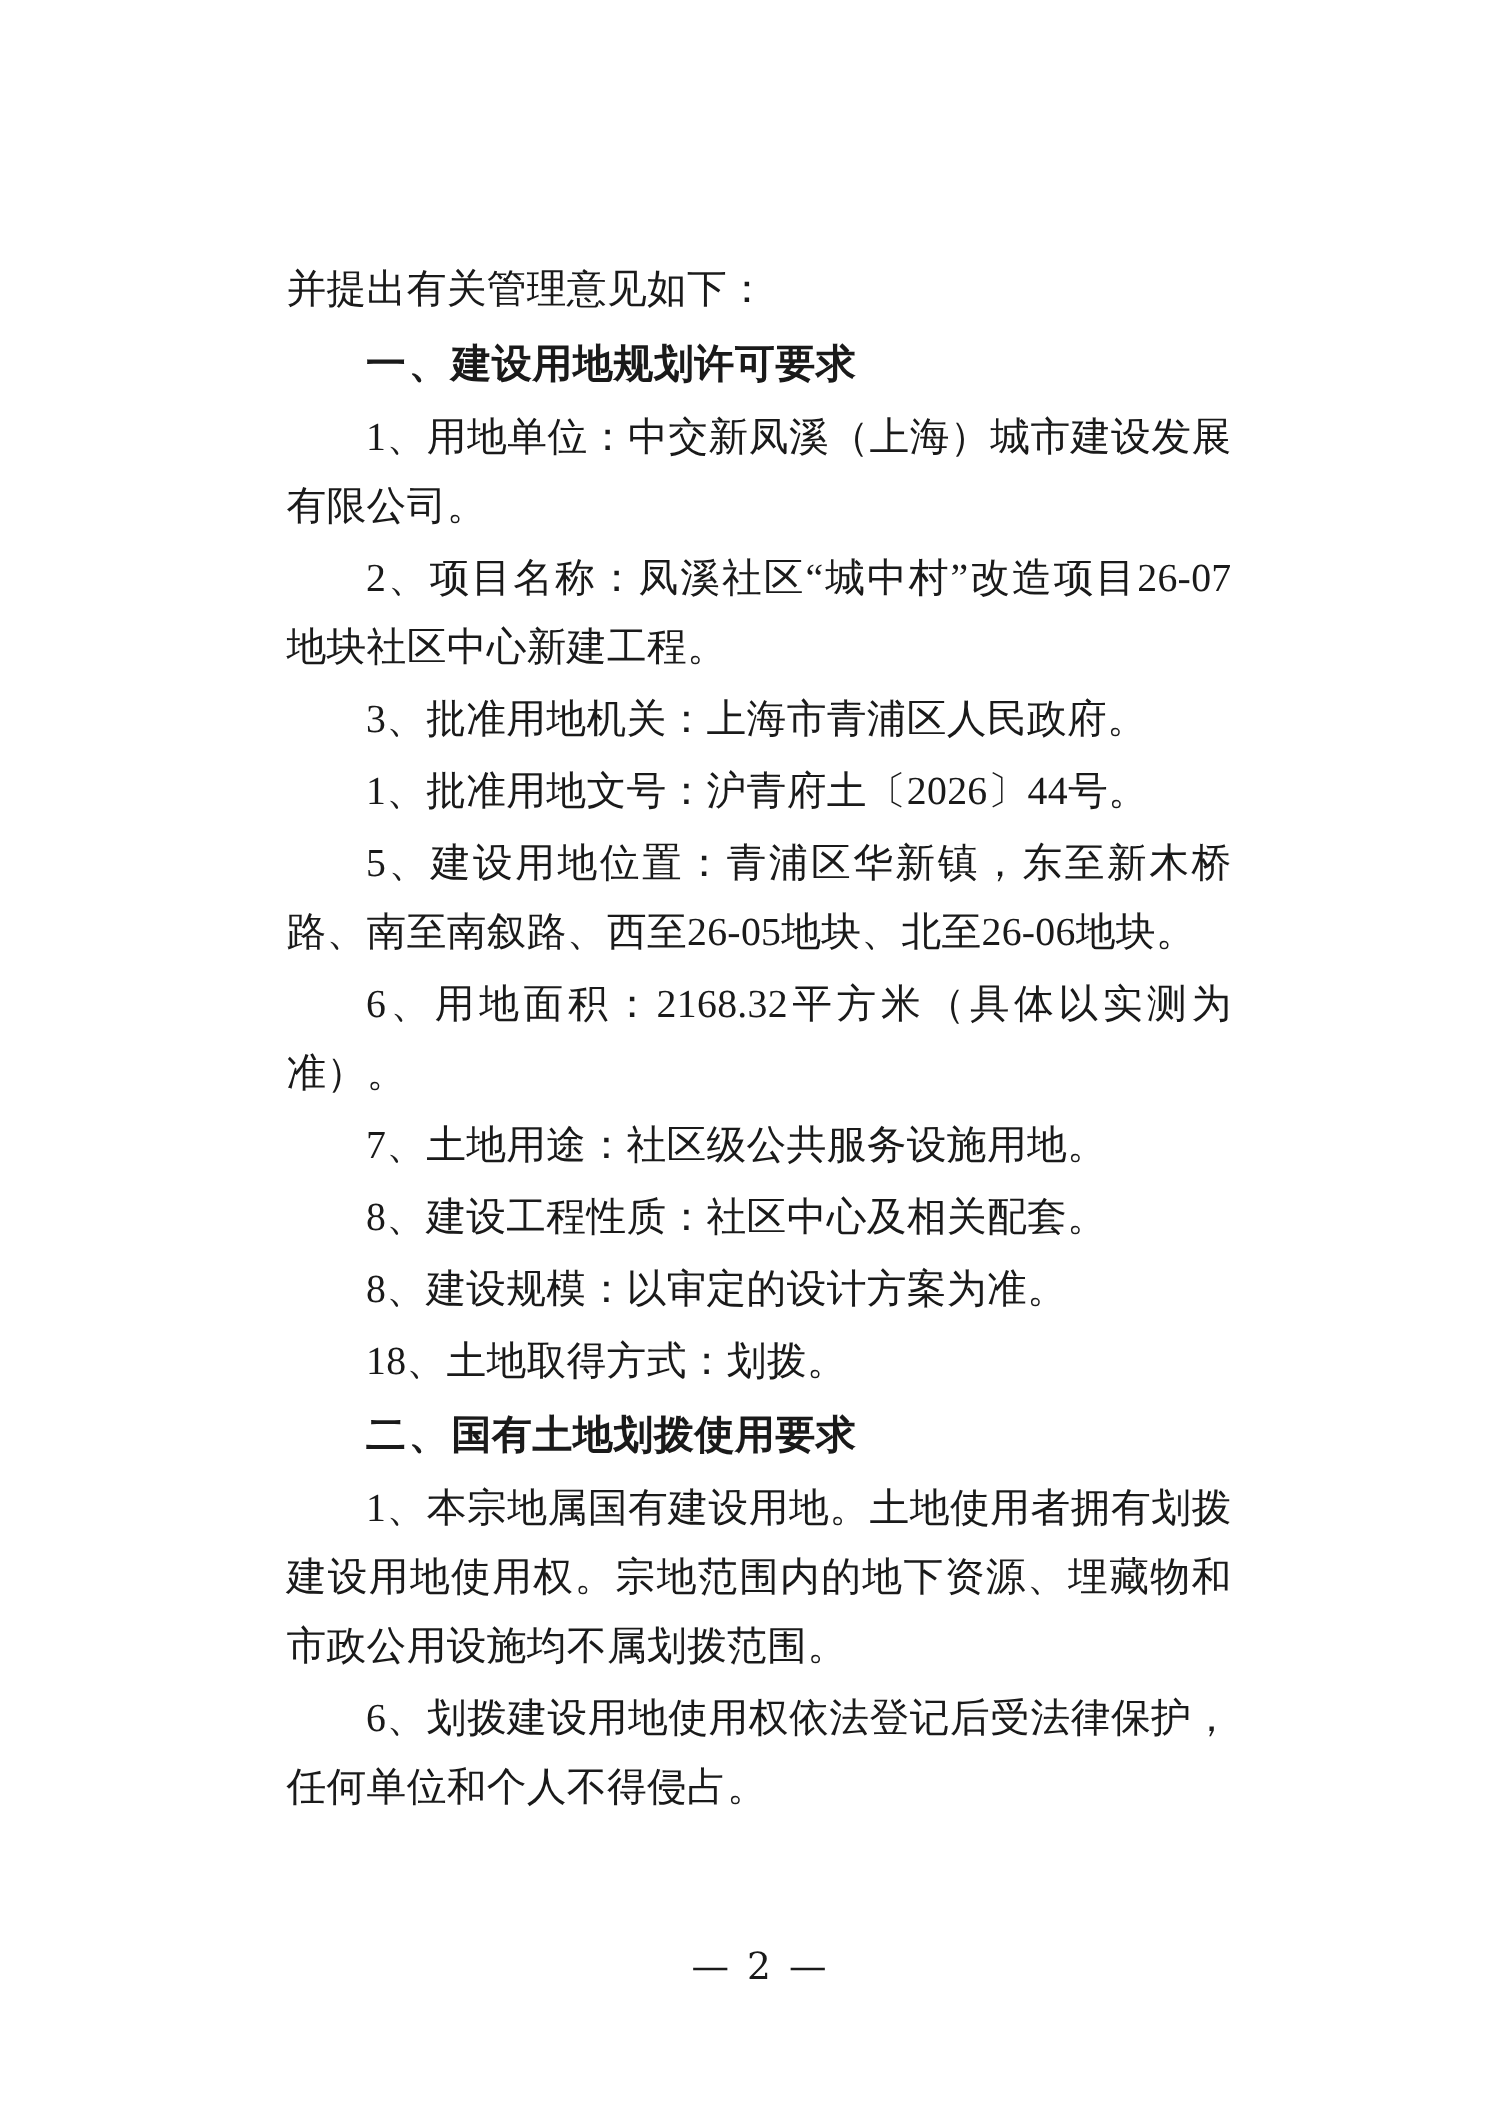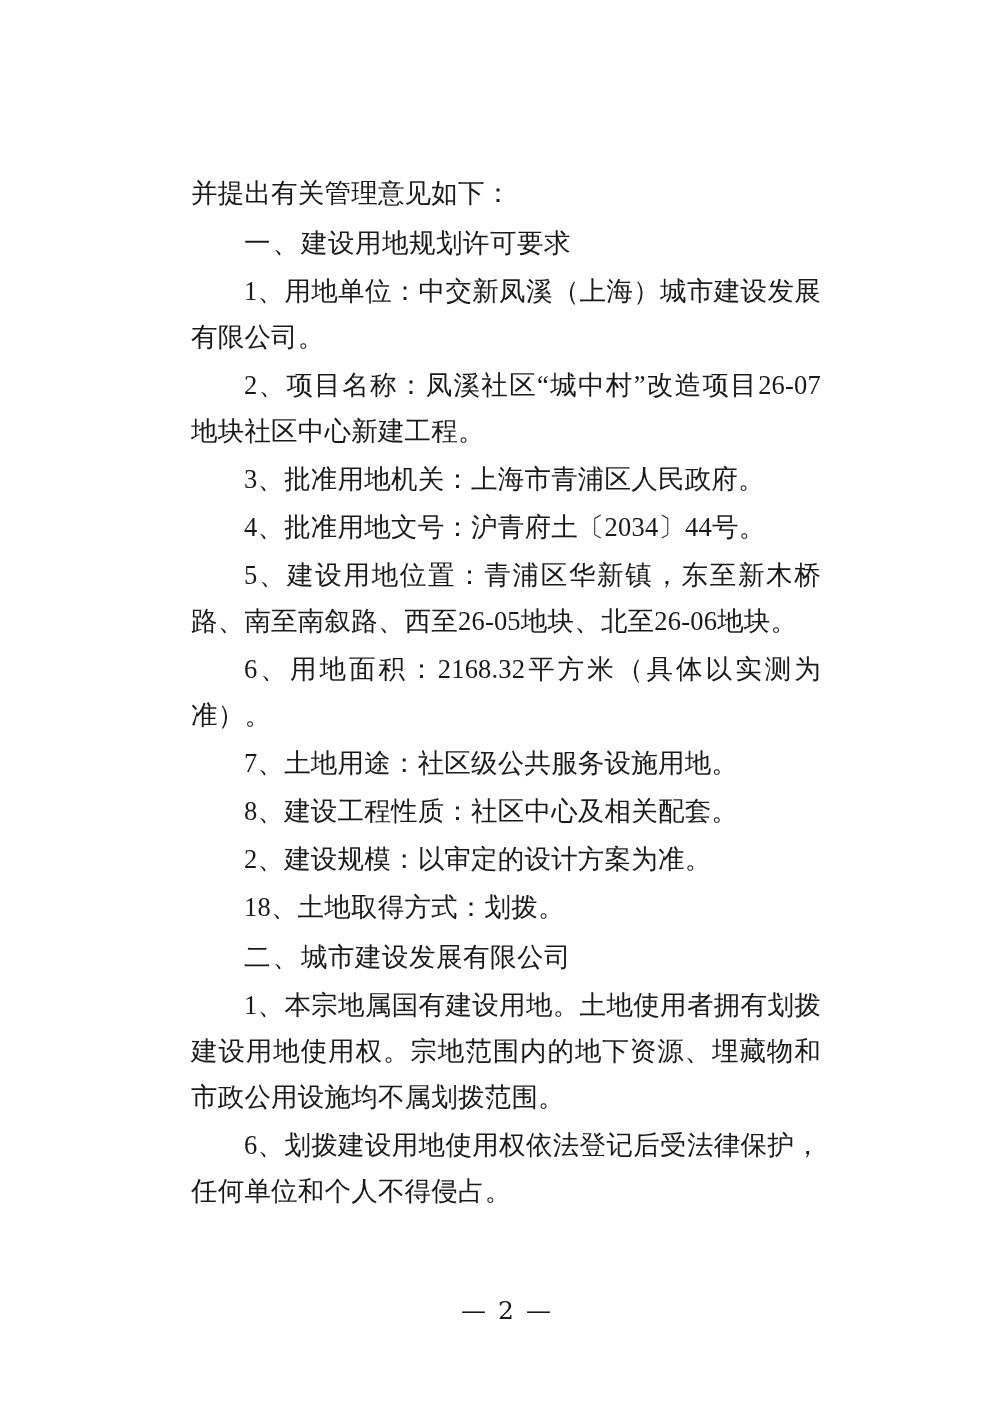--- a/index.html
+++ b/index.html
@@ -32,21 +32,21 @@
   .para {
     margin: 0 0 2px 0;
     text-align: justify;
     letter-spacing: 0.2px;
   }
   .indent1 {
     text-indent: 53px;
     font-family: Liberation Serif, serif;
   }
   .heading {
-    font-weight: normal;
+    font-weight: bold;
     text-indent: 53px;
     letter-spacing: 0.5px;
     margin-top: 4px;
   }
   .heading .hnum {
     letter-spacing: 2px;
   }
   .footer {
     position: absolute;
     left: 0;
@@ -69,30 +69,30 @@
 
     <p class="para">并提出有关管理意见如下：</p>
 
     <p class="para heading">
       <span class="hnum">一、</span><span>建设用地规划许可要求</span>
     </p>
 
     <p class="para indent1">1、用地单位：中交新凤溪（上海）城市建设发展有限公司。</p>
     <p class="para indent1">2、项目名称：凤溪社区“城中村”改造项目26-07地块社区中心新建工程。</p>
     <p class="para indent1">3、批准用地机关：上海市青浦区人民政府。</p>
-    <p class="para indent1">4、批准用地文号：沪青府土〔2034〕44号。</p>
+    <p class="para indent1">1、批准用地文号：沪青府土〔2026〕44号。</p>
     <p class="para indent1">5、建设用地位置：青浦区华新镇，东至新木桥路、南至南叙路、西至26-05地块、北至26-06地块。</p>
     <p class="para indent1">6、用地面积：2168.32平方米（具体以实测为准）。</p>
     <p class="para indent1">7、土地用途：社区级公共服务设施用地。</p>
     <p class="para indent1">8、建设工程性质：社区中心及相关配套。</p>
-    <p class="para indent1">2、建设规模：以审定的设计方案为准。</p>
+    <p class="para indent1">8、建设规模：以审定的设计方案为准。</p>
     <p class="para indent1">18、土地取得方式：划拨。</p>
 
     <p class="para heading">
-      <span class="hnum">二、</span><span>城市建设发展有限公司</span>
+      <span class="hnum">二、</span><span>国有土地划拨使用要求</span>
     </p>
 
     <p class="para indent1">1、本宗地属国有建设用地。土地使用者拥有划拨建设用地使用权。宗地范围内的地下资源、埋藏物和市政公用设施均不属划拨范围。</p>
     <p class="para indent1">6、划拨建设用地使用权依法登记后受法律保护，任何单位和个人不得侵占。</p>
 
   </div>
 
   <div class="footer">
     <span>—</span><span class="pad">2</span><span>—</span>
   </div>

